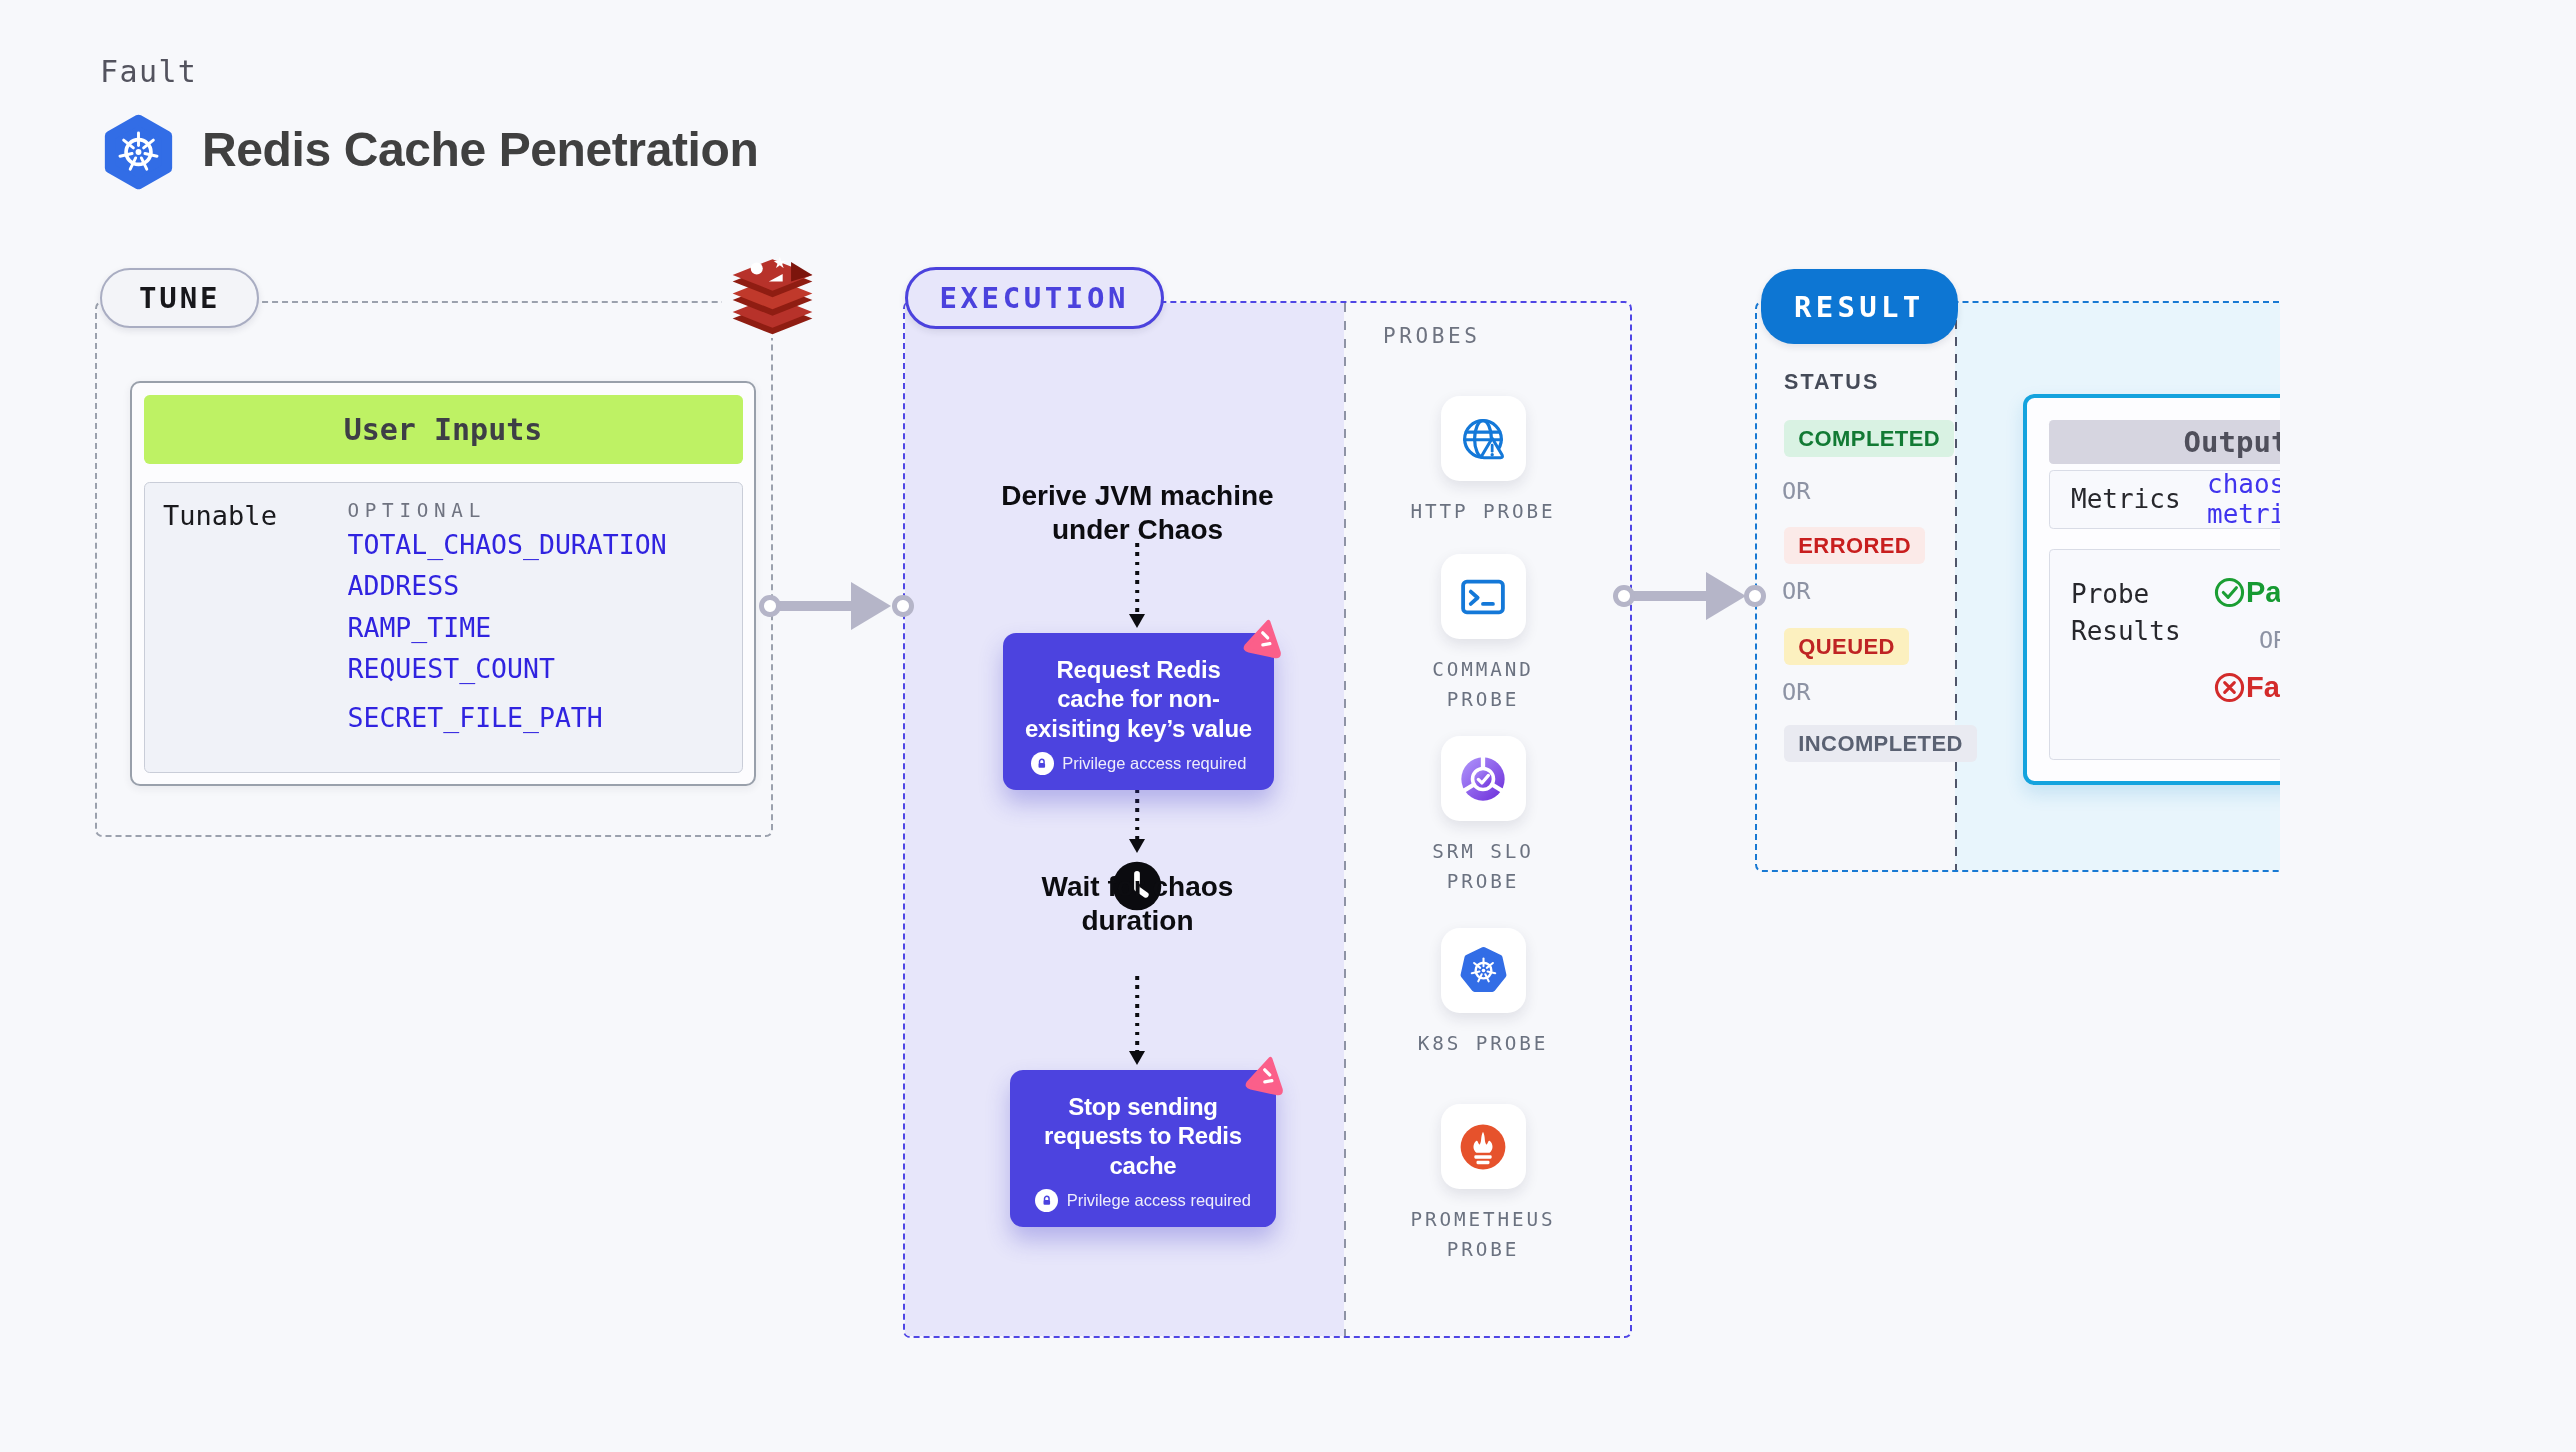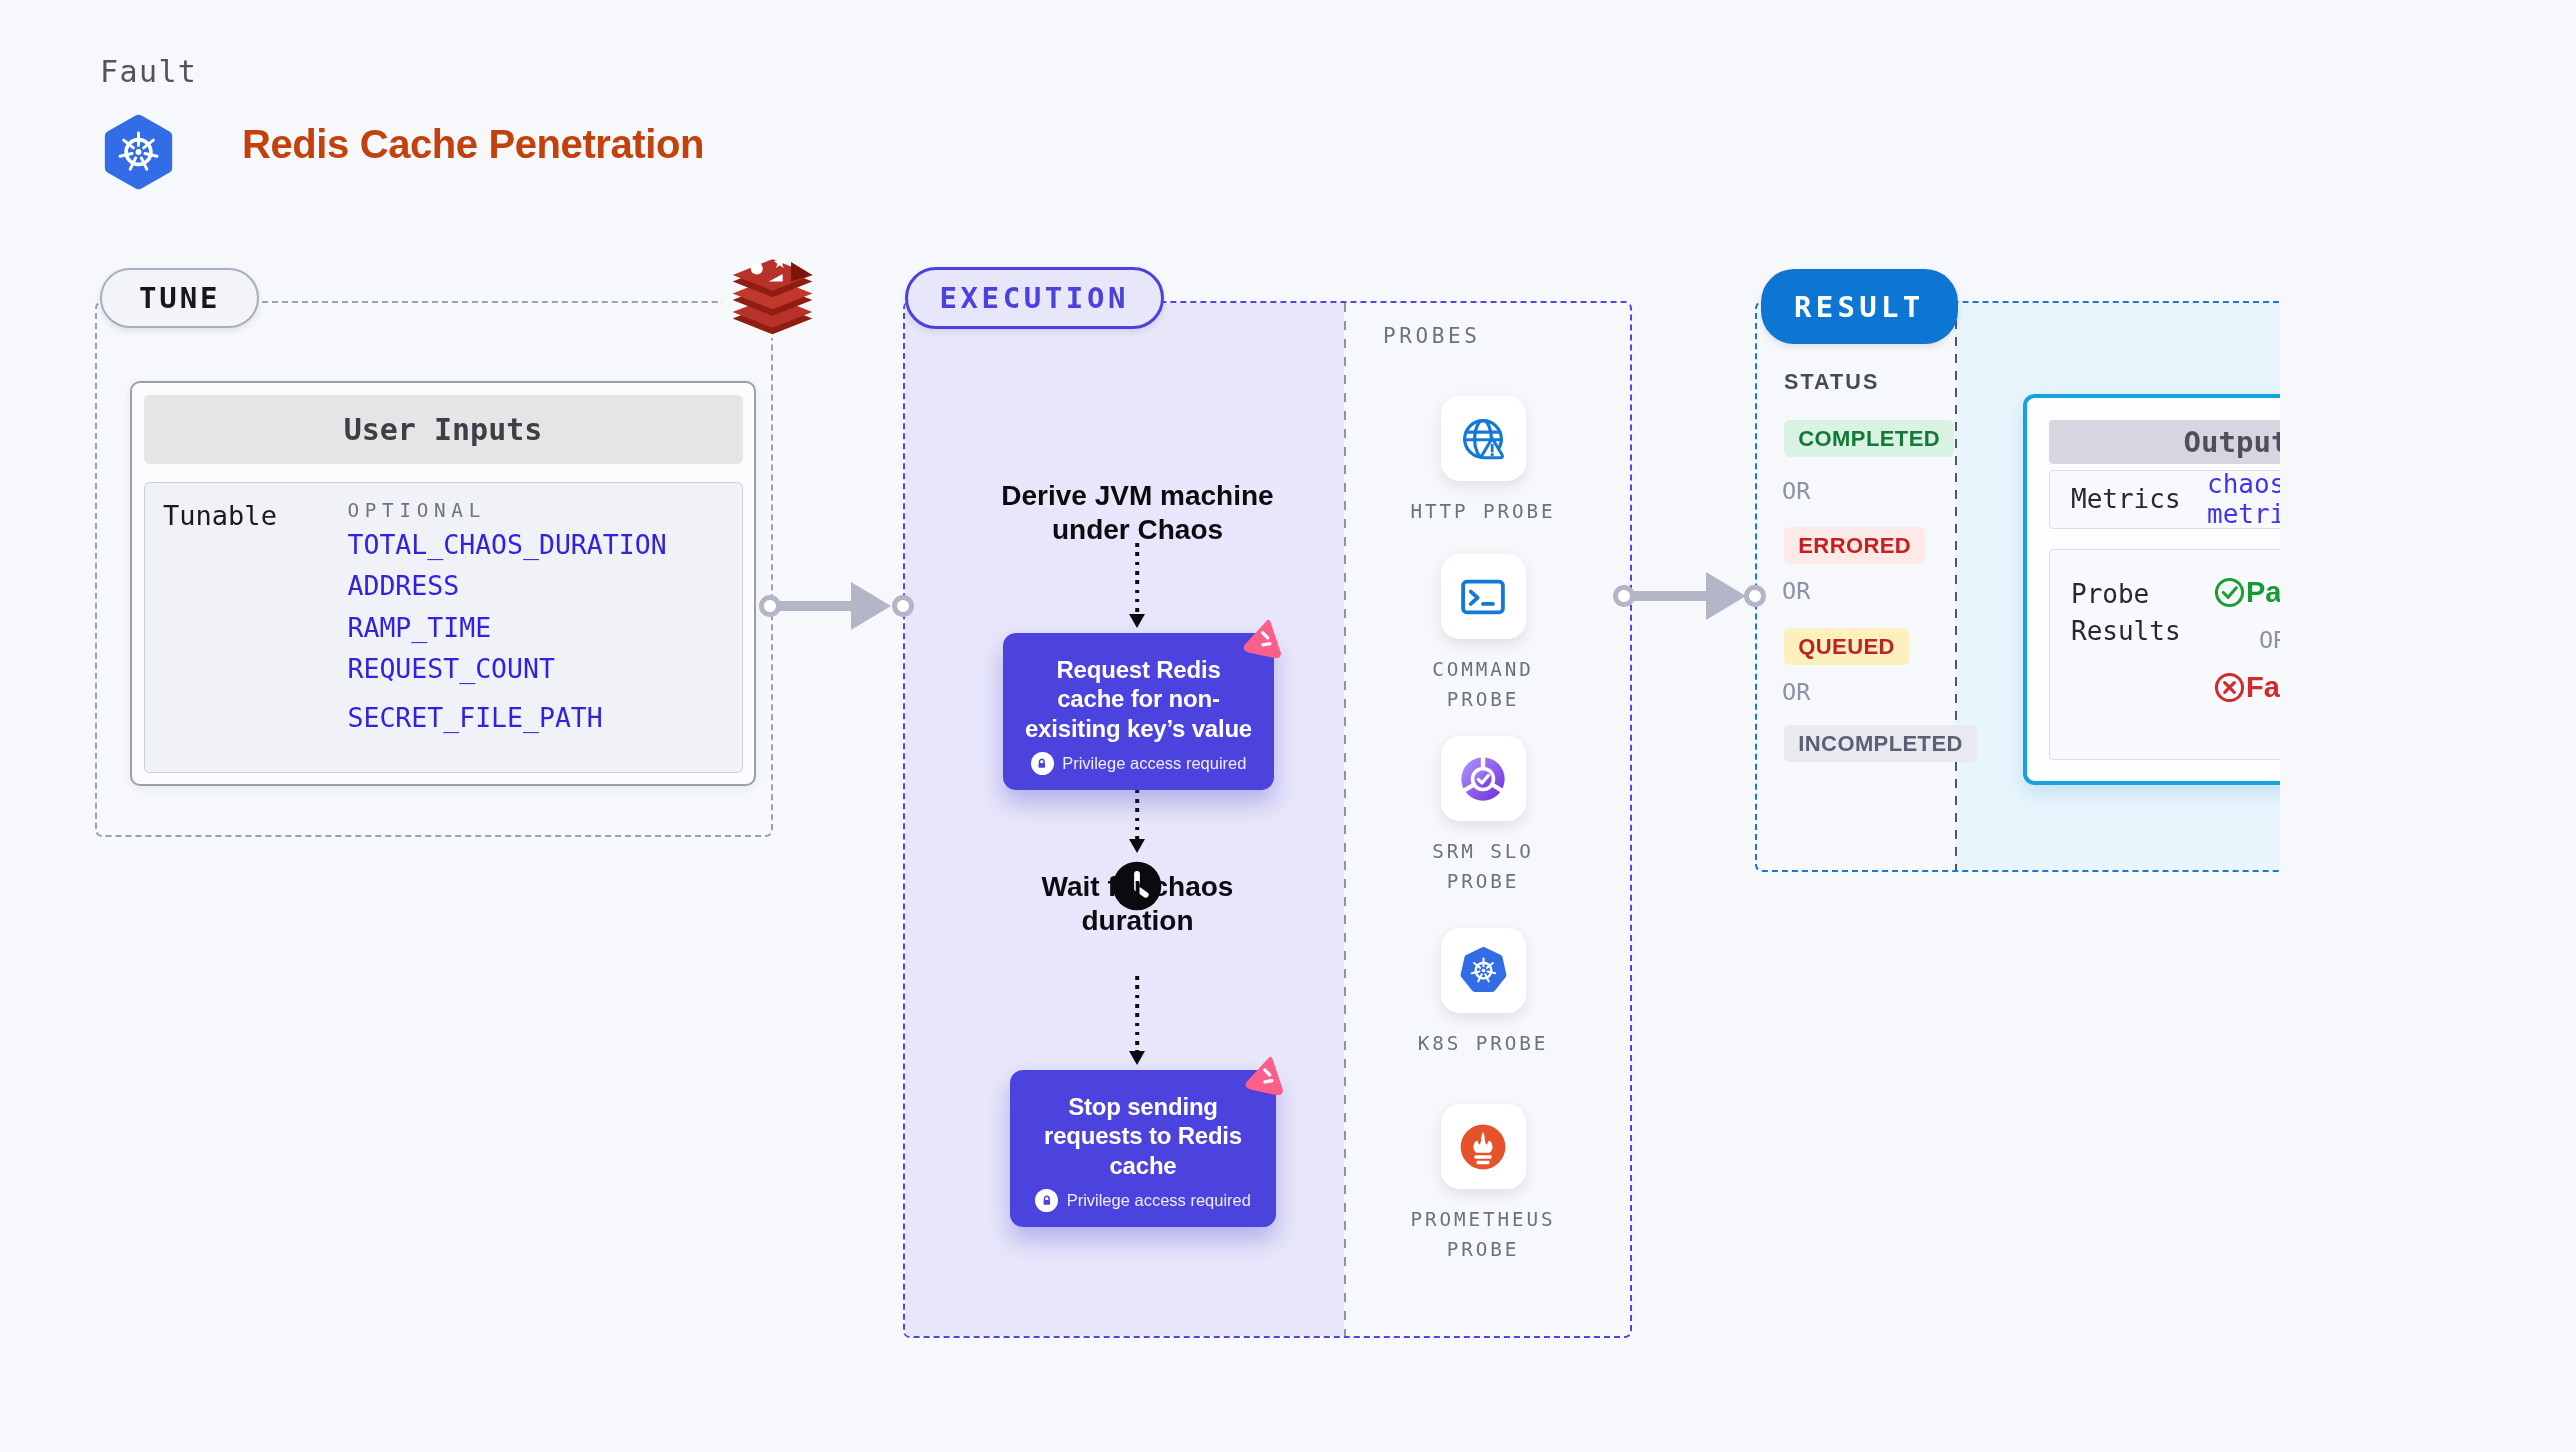--- a/index.html
+++ b/index.html
@@ -3,21 +3,21 @@
 <meta charset="utf-8">
 <style>
   html,body{margin:0;padding:0;background:#f7f8fb;}
   #canvas{position:relative;width:2280px;height:1452px;background:#f7f8fb;overflow:hidden;
           font-family:"Liberation Sans",sans-serif;color:#111;}
   .abs{position:absolute;}
   .mono{font-family:"DejaVu Sans Mono","Liberation Mono",monospace;}
 
   
   .kicker{left:100px;top:54px;font-size:30px;letter-spacing:1.4px;color:#53535e;}
-  .page-title{left:202px;top:122px;font-size:40px;font-weight:bold;color:#c2410c;letter-spacing:-0.4px;margin-left:40px;}
+  .page-title{left:202px;top:122px;font-size:48px;font-weight:bold;color:#404040;letter-spacing:-0.4px;}
   .k8s-logo{left:99px;top:112px;width:79px;height:80px;}
 
   
   .pill{height:56px;border-radius:33px;display:flex;align-items:center;justify-content:center;
         font-weight:bold;font-size:29px;z-index:6;box-shadow:0 2.9px 7.2px rgba(30,30,60,.10);}
   .tune-pill{left:100px;top:268px;padding:0 37px;background:#f3f4f8;border:2.9px solid #a9adc2;color:#17171b;letter-spacing:2.9px;}
   .exec-pill{left:905px;top:267px;padding:0 31.5px;background:#e7e6fa;border:3.6px solid #4b42dd;color:#4b42dd;letter-spacing:3.6px;}
   .result-pill{left:1761px;top:269px;padding:9px 33px;background:#0d76d3;border:none;color:#fff;letter-spacing:4.3px;height:57px;}
 
   
@@ -32,21 +32,21 @@
       background:repeating-linear-gradient(to bottom,#50566a 0 9.3px,transparent 9.3px 17px);}
 
   
   .redis-logo{left:722px;top:249px;width:100px;height:89px;background:#f7f8fb;display:flex;
               align-items:center;justify-content:center;z-index:6;}
 
   
   .user-card{left:130px;top:381px;width:626px;height:405px;background:#fcfcfe;border:2.1px solid #99a0ab;
              border-radius:10px;box-shadow:0 2.9px 8.6px rgba(40,40,60,.07);box-sizing:border-box;
              padding:11.5px;display:flex;flex-direction:column;}
-  .user-header{height:69px;background:#e5e5e5;border-radius:5.7px;display:flex;align-items:center;
+  .user-header{height:69px;background:#bef264;border-radius:5.7px;display:flex;align-items:center;
                justify-content:center;font-weight:bold;font-size:30px;color:#3e3e46;}
   .user-inner{margin-top:18.6px;flex:1;background:#f0f2f8;border:1.4px solid #c9cdd8;border-radius:5.7px;position:relative;}
   .tunable-label{left:18.6px;top:17px;font-size:27px;color:#1a1a1e;}
   .optional-label{left:203px;top:15.8px;font-size:19.3px;letter-spacing:5.7px;color:#6f7380;}
   .param{left:203px;font-size:26.5px;color:#3023e0;}
 
   
   .conn-circle{width:21.5px;height:21.5px;border-radius:50%;background:#fff;border:5px solid #b5b5c8;
                box-sizing:border-box;z-index:7;}
   .harrow-line{height:10px;background:#b5b5c8;z-index:5;}

